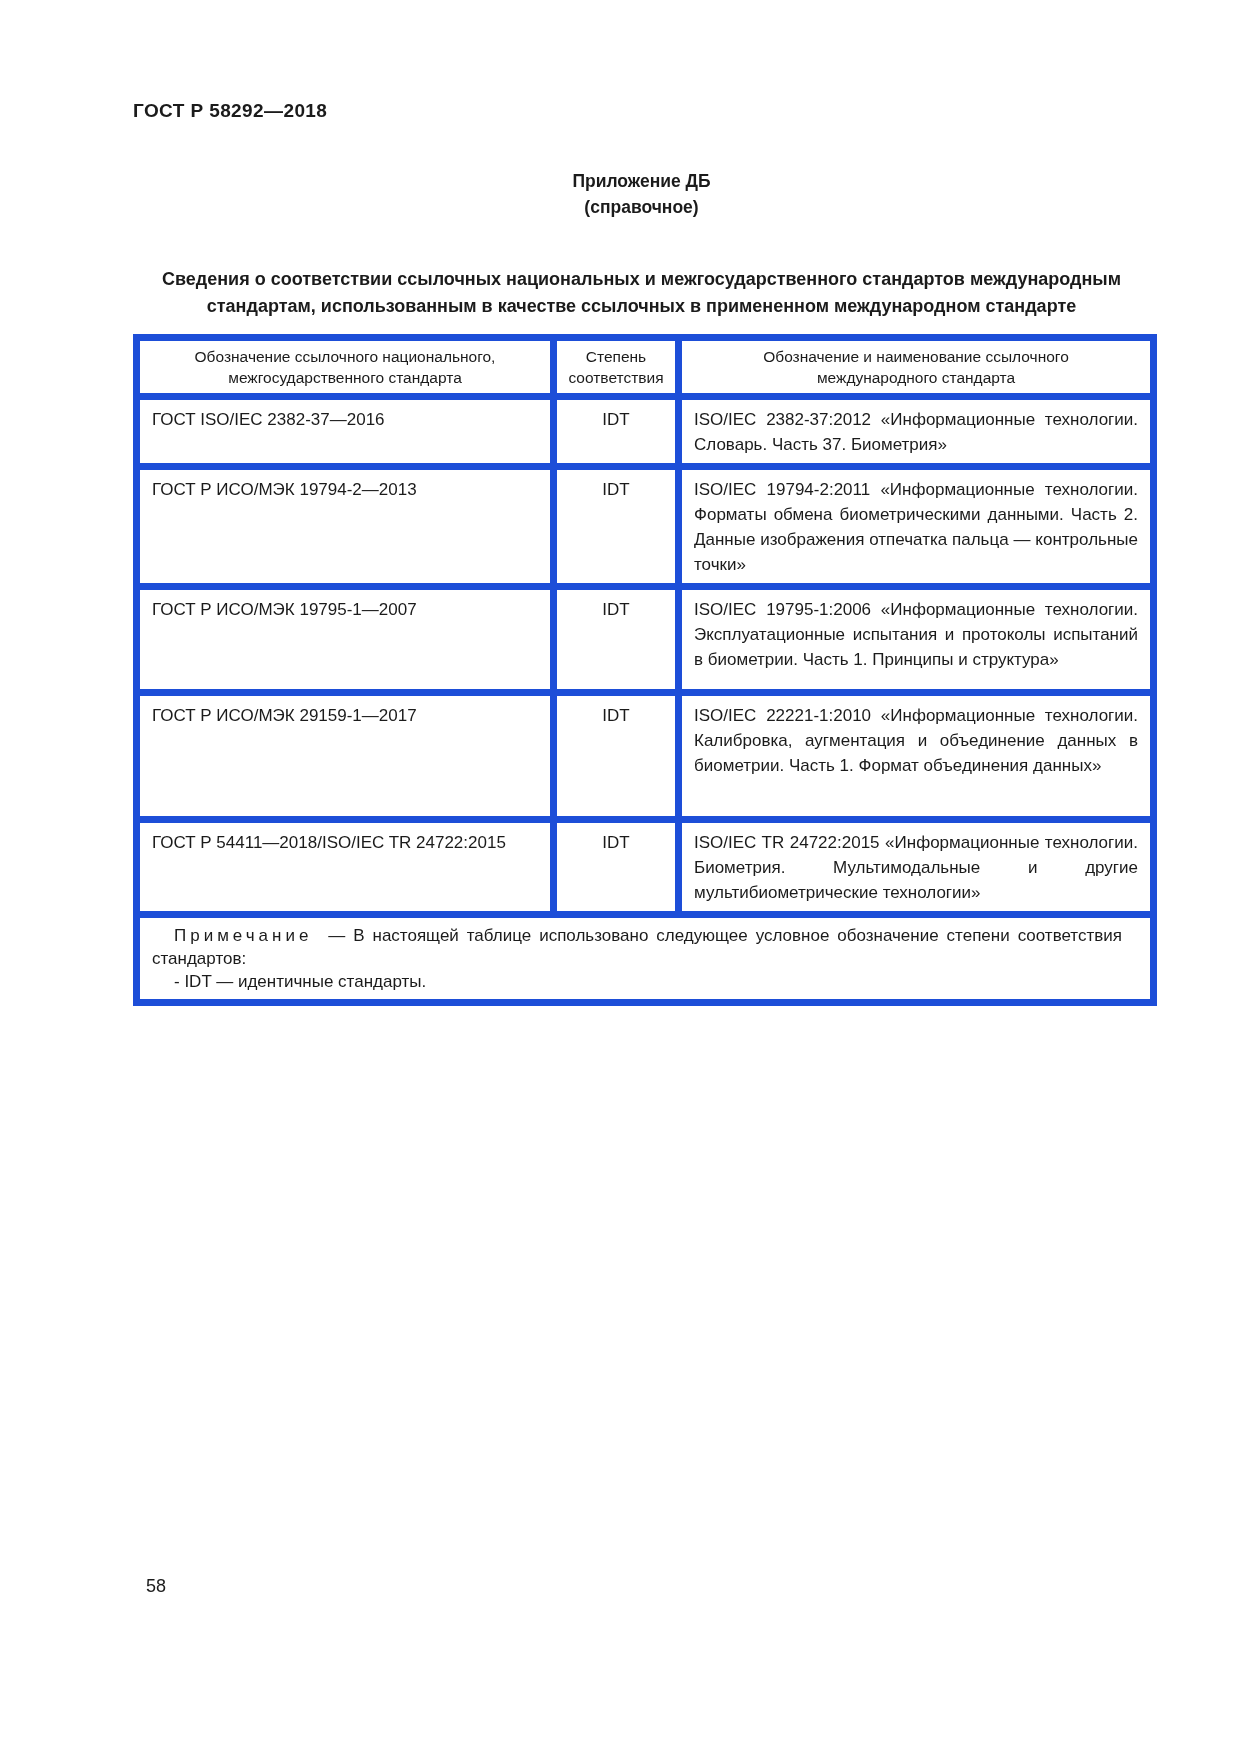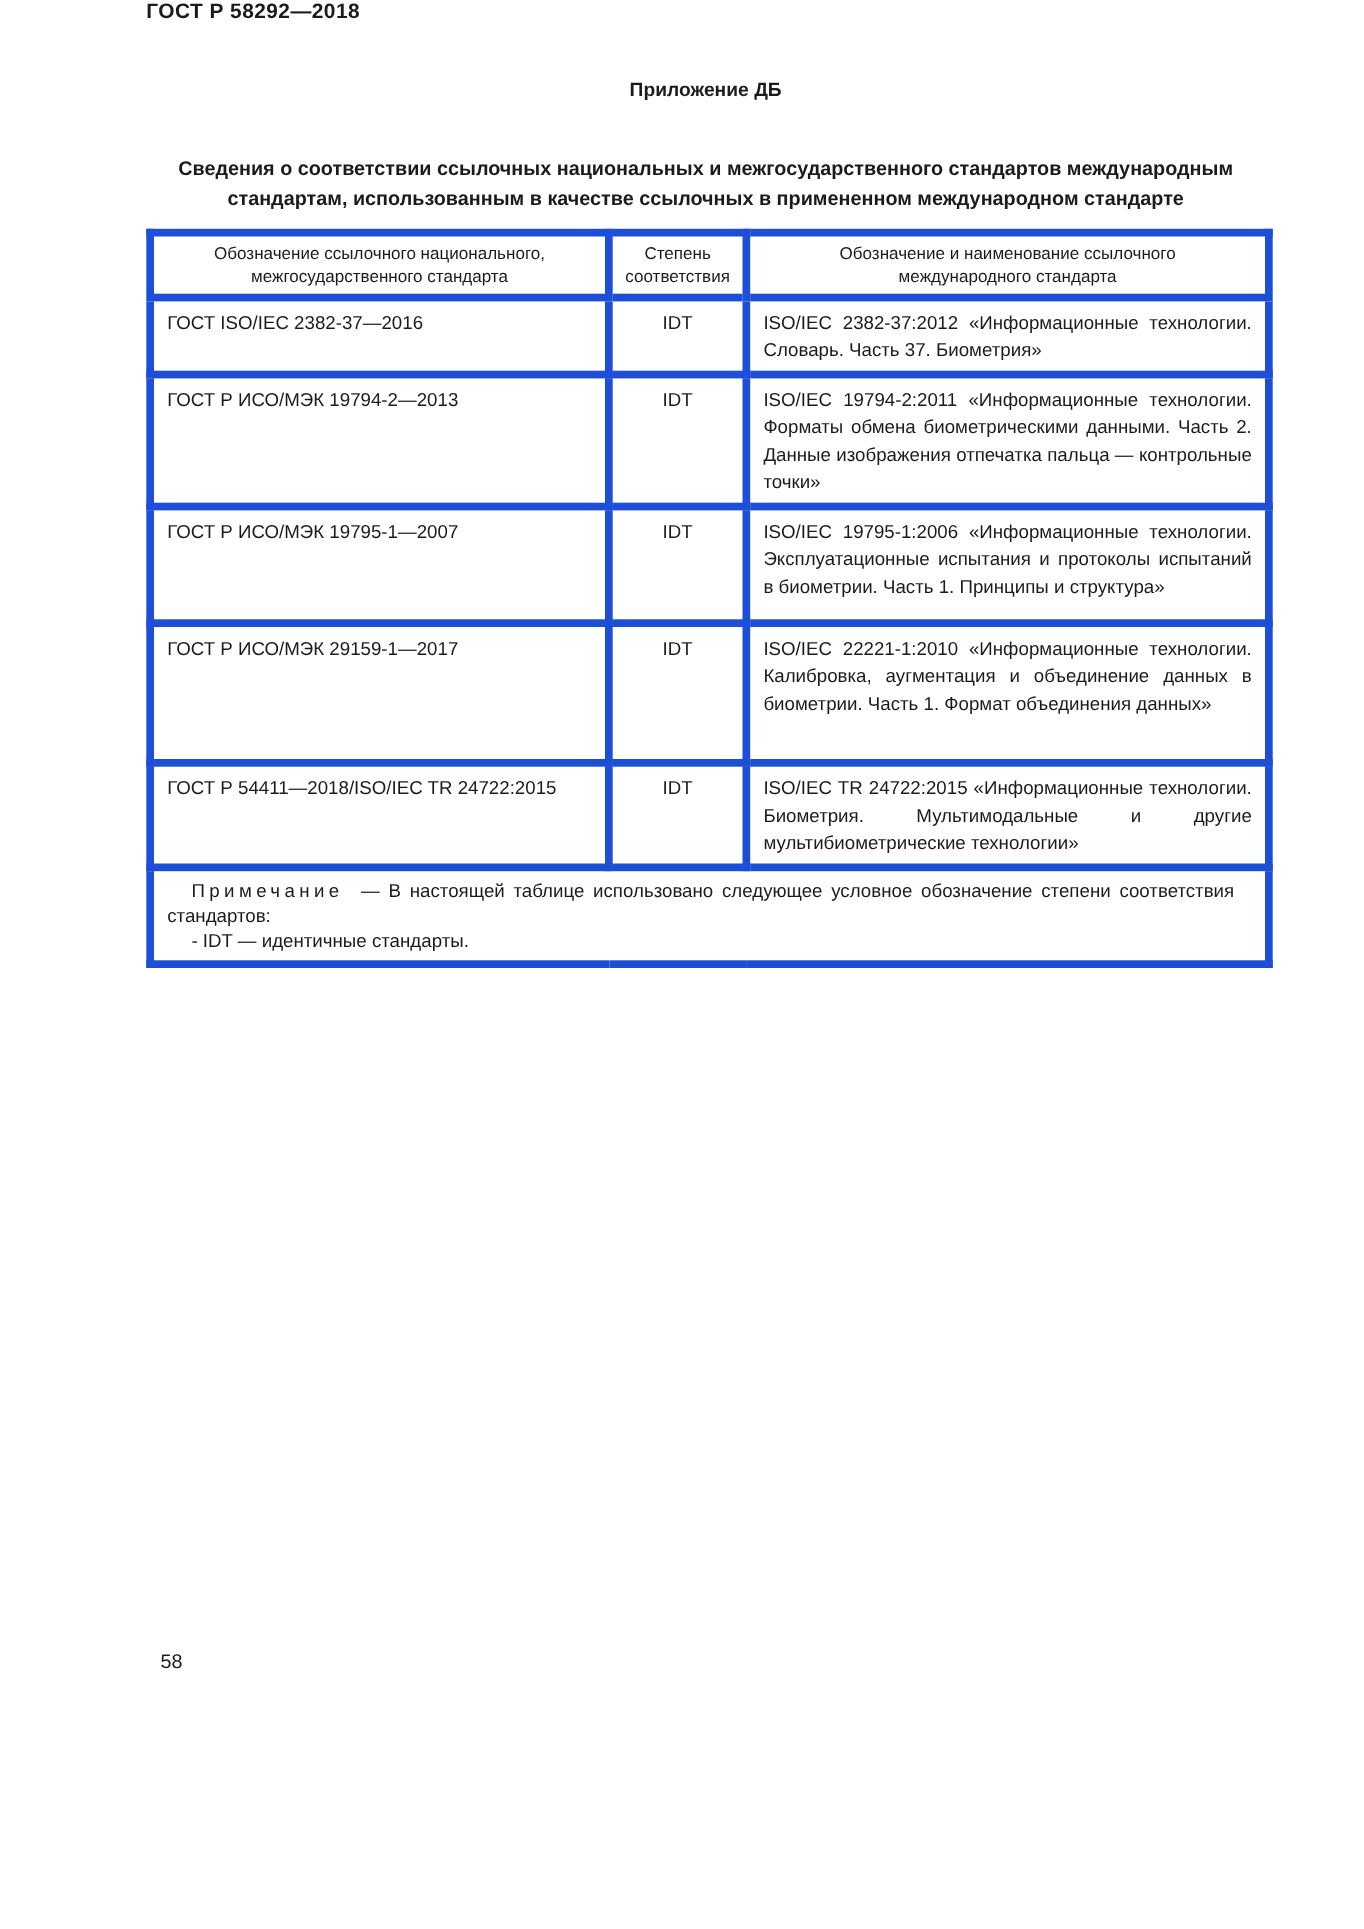--- a/index.html
+++ b/index.html
@@ -7,20 +7,21 @@
   body {
     width:1240px; height:1754px;
     position:relative;
     font-family:"Liberation Sans", sans-serif;
     color:#1b1b1b;
     overflow:hidden;
   }
   .content { margin-left:133px; width:1017px; }
 
   .doc-header {
+    padding-top:100px;
     font-size:19px; font-weight:bold; letter-spacing:0.4px;
   }
   .appendix {
     margin-top:46px;
     text-align:center;
     font-size:17.5px; font-weight:bold; line-height:26px;
   }
   .doc-title {
     margin:46px auto 0 auto;
     max-width:975px;
@@ -70,33 +71,34 @@
     height:70px;
     font-size:17px; line-height:23px;
     padding:6px 28px 6px 12px;
     text-align:justify;
   }
   .note-p1 { text-indent:22px; }
   .note-label { letter-spacing:4px; }
   .note-item { text-indent:22px; }
 
   .page-number {
-    position:absolute; left:146px; top:1500px;
+    position:absolute; left:146px; top:1576px;
     font-size:18px;
   }
 </style>
 </head>
 <body>
 
 <div class="content">
 
   <div class="doc-header">ГОСТ Р 58292—2018</div>
 
   <div class="appendix">
     <div>Приложение ДБ</div>
+    <div>(справочное)</div>
   </div>
 
   <div class="doc-title">Сведения о соответствии ссылочных национальных и межгосударственного стандартов международным стандартам, использованным в качестве ссылочных в примененном международном стандарте</div>
 
 
   <table class="std-table">
     <colgroup>
       <col style="width:417px">
       <col style="width:125px">
       <col style="width:475px">

